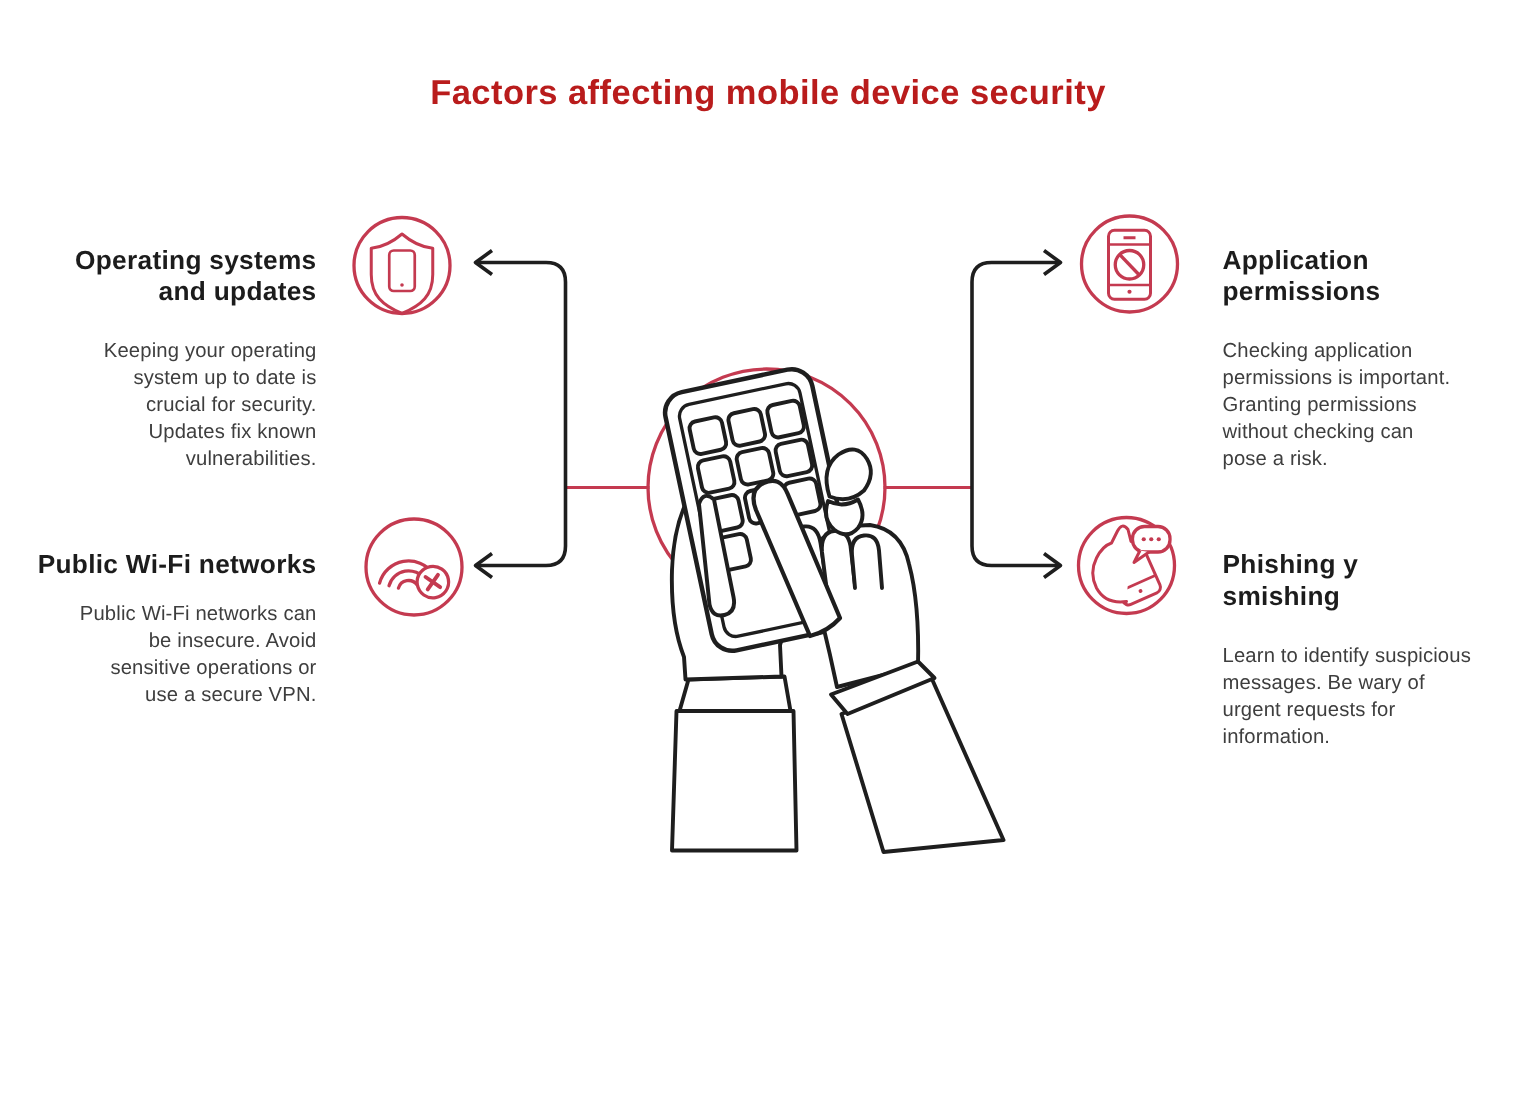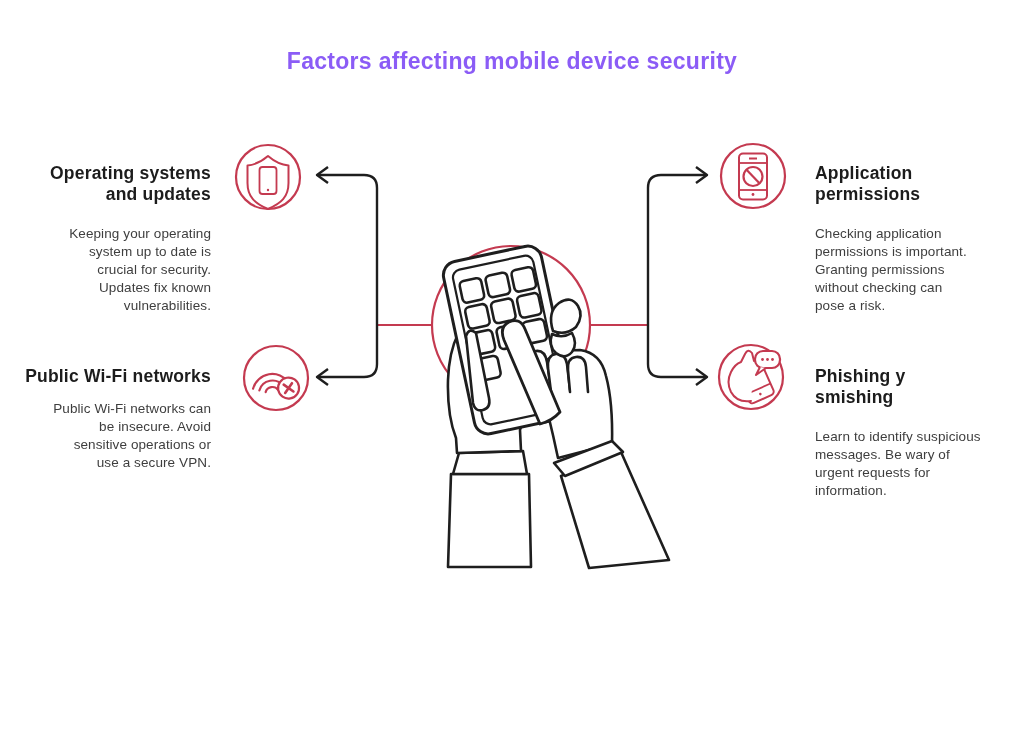--- a/index.html
+++ b/index.html
@@ -2,21 +2,21 @@
 <html><head>
 <meta charset="utf-8">
 <style>
   html,body{margin:0;padding:0;background:#ffffff;}
   .canvas{
     position:relative;width:1024px;height:742px;background:#ffffff;overflow:hidden;
     font-family:"Liberation Sans",sans-serif;
   }
   .title{
     position:absolute;left:0;top:48px;width:1024px;text-align:center;
-    font-size:23px;font-weight:700;color:#8b5cf6;letter-spacing:.3px;
+    font-size:23px;font-weight:700;color:#b91c1c;letter-spacing:.3px;
   }
   .tblock{position:absolute;width:232px;}
   .tblock.leftside{text-align:right;}
   .tblock.rightside{text-align:left;}
   .tblock h2{
     margin:0;font-size:17.5px;line-height:21px;font-weight:700;color:#1c1c1c;
     white-space:pre-line;letter-spacing:.2px;
   }
   .tblock p{
     margin:20px 0 0 0;font-size:13.5px;line-height:18px;font-weight:400;color:#3e3e3e;

